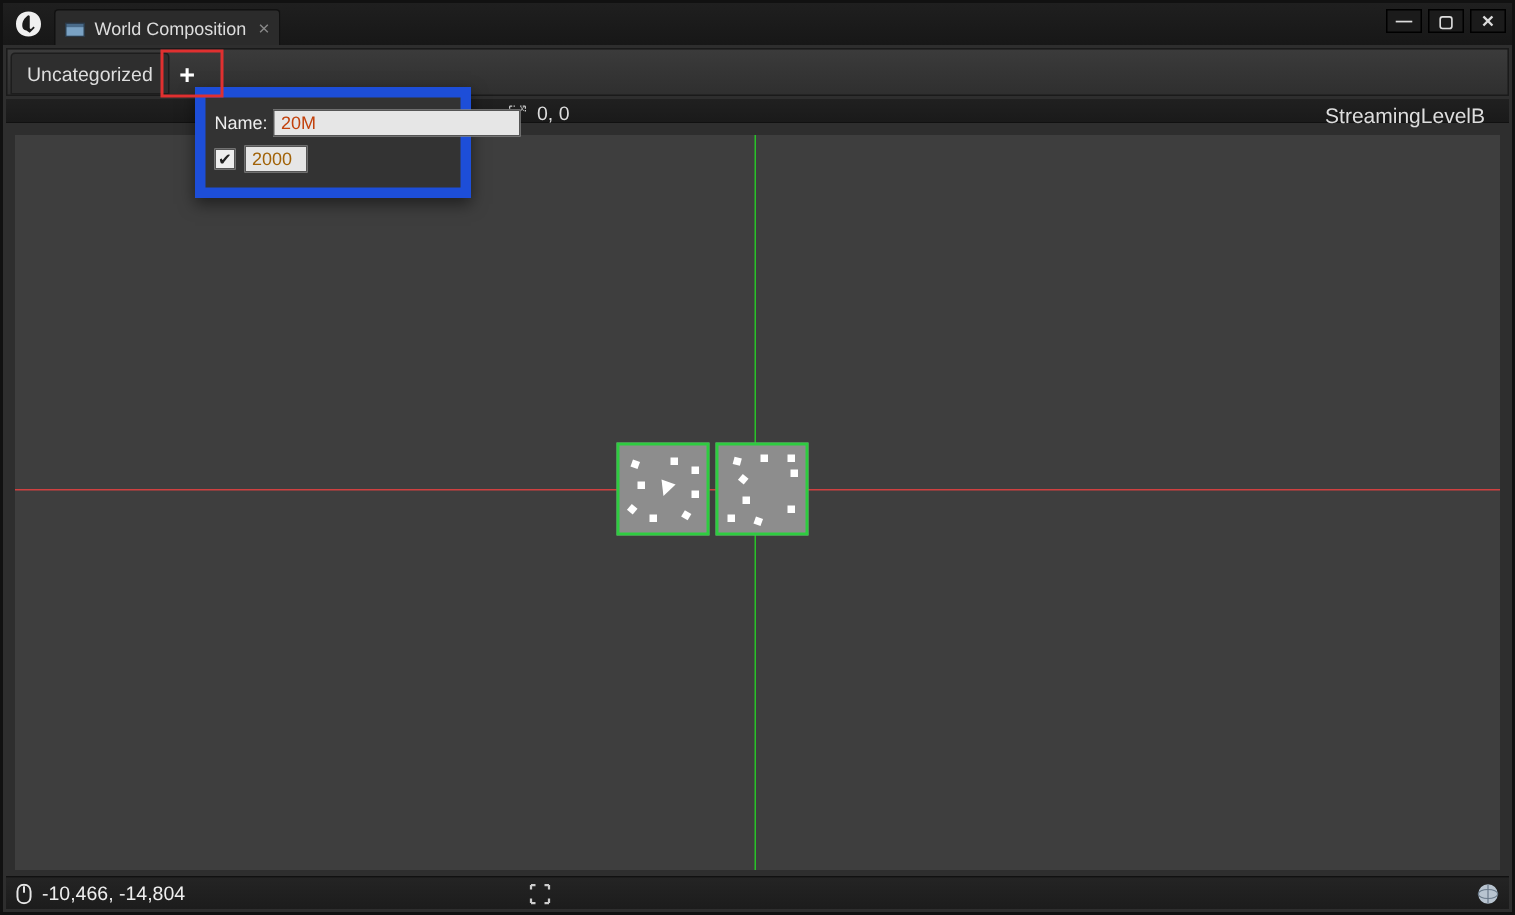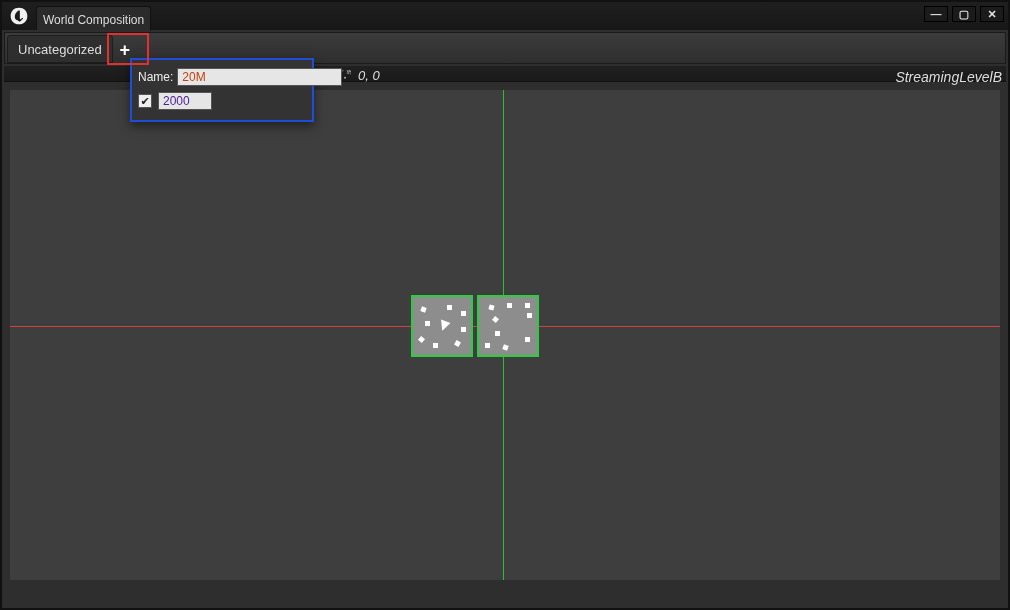--- a/index.html
+++ b/index.html
@@ -18,21 +18,21 @@
   }
   .ue-logo {
     width: 34px; display: flex; align-items: center; justify-content: center;
     color: #eee; font-weight: bold; font-size: 18px;
   }
   .ue-logo svg { width: 20px; height: 20px; fill: #f0f0f0; }
   .tab {
     margin-top: 4px; height: 24px; background: #2b2b2b; border: 1px solid #111;
     border-bottom: none; border-radius: 3px 3px 0 0;
     display: flex; align-items: center; padding: 0 6px; gap: 6px;
-    color: #ddd; font-size: 12px; flex-direction: column;
+    color: #ddd; font-size: 12px;
   }
   .tab .tab-icon { width: 14px; height: 14px; }
   .tab .tab-close { color: #888; font-size: 13px; margin-left: 2px; }
   .winbtns {
     position: absolute; right: 4px; top: 4px; display: flex; gap: 4px;
   }
   .winbtn {
     width: 24px; height: 16px; background: #1b1b1b; border: 1px solid #000;
     display: flex; align-items: center; justify-content: center; color: #ddd;
     font-size: 11px; font-weight: bold;
@@ -59,29 +59,28 @@
   .highlight-rect {
     position: absolute; left: 105px; top: 31px; width: 42px; height: 32px;
     border: 2px solid #e03030; pointer-events: none; z-index: 20;
   }
 
   
   .topstrip {
     position: absolute; left: 2px; right: 2px; top: 64px; height: 16px;
     background: linear-gradient(#202020, #1a1a1a);
     border-bottom: 1px solid #111;
-    font-style: italic;
   }
   .coord-indicator {
     position: absolute; left: 334px; top: 2px; display: flex; align-items: center; gap: 6px;
     color: #ddd; font-size: 13px;
   }
   .coord-indicator svg { width: 14px; height: 14px; }
   .streaming-label-right {
-    position: absolute; right: 4px; top: 3px; color: #ddd; font-size: 14px;
+    position: absolute; right: 16px; top: 3px; color: #ddd; font-size: 14px;
   }
   .distance-readout {
     position: absolute; left: 8px; top: 28px; color: #eee; font-size: 13px;
   }
   .distance-line {
     position: absolute; left: 8px; top: 47px; width: 95px; height: 2px;
     background: #888;
   }
 
   
@@ -117,41 +116,41 @@
   .status-center-icon {
     position: absolute; left: 348px; top: 3px; width: 16px; height: 16px;
   }
   .status-right-icon {
     position: absolute; right: 6px; top: 3px; width: 16px; height: 16px;
   }
 
   
   .popup {
     position: absolute; left: 128px; top: 56px; width: 184px;
-    background: #333; border: 2px solid #1d4ed8; z-index: 15;
+    background: #333; border: 7px solid #1d4ed8; z-index: 15;
     padding: 6px; box-shadow: 0 4px 10px rgba(0,0,0,.5);
   }
   .popup-row { display: flex; align-items: center; height: 22px; margin-bottom: 2px; }
   .popup-label { color: #eee; font-size: 12px; }
   .popup-input {
     flex: 1; height: 18px; background: #e6e6e6; border: 1px solid #555;
     color: #c2410c; font-size: 12px; padding: 0 4px;
   }
   .field-name { width: 42px; text-align: right; margin-right: 4px; }
   .chk {
     width: 14px; height: 14px; background: #eee; border: 1px solid #555;
     display: flex; align-items: center; justify-content: center; margin-right: 4px;
     color: #222; font-size: 11px;
   }
   .streaming-tag {
     background: #e44016; color: #fff; font-size: 12px; padding: 1px 4px;
   }
   .popup-num {
-    width: 54px; height: 18px; background: #e6e6e6; border: 1px solid #555;
-    color: #4c1d95; font-size: 12px; padding: 0 4px; margin-left: 2px;
+    width: 42px; height: 18px; background: #e6e6e6; border: 1px solid #555;
+    color: #a16207; font-size: 12px; padding: 0 4px; margin-left: 2px;
   }
   .create-btn {
     width: 100%; height: 22px; background: linear-gradient(#4a4a4a,#2f2f2f);
     border: 1px solid #111; color: #eee; font-size: 12px; text-align: left;
     padding-left: 8px;
   }
 </style>
 </head>
 <body>
 
@@ -236,14 +235,30 @@
     <div class="popup-row">
       <span class="popup-label field-name">Name:</span>
       <input class="popup-input" value="20M" style="">
     </div>
     <div class="popup-row">
       <div class="chk">✔</div>
       <input class="popup-num" value="2000" style="">
     </div>
   </div>
 
+  <div class="statusbar">
+    <div class="status-mouse">
+      <svg viewBox="0 0 12 16" fill="#e6e6e6">
+          <path d="M6 1 C3 1 1 3 1 6 v4 c0 3 2 5 5 5 s5-2 5-5 V6 C11 3 9 1 6 1z M6 2 v5" stroke="#e6e6e6" fill="none" stroke-width="1.5"></path>
+        </svg>
+      <span>-10,466, -14,804</span>
+    </div>
+    <svg class="status-center-icon" viewBox="0 0 16 16" stroke="#ccc" fill="none" stroke-width="1.5">
+      <path d="M2 2h3 M2 2v3 M14 2h-3 M14 2v3 M2 14h3 M2 14v-3 M14 14h-3 M14 14v-3"></path>
+    </svg>
+    <svg class="status-right-icon" viewBox="0 0 16 16">
+      <circle cx="8" cy="8" r="6.5" fill="#b8c4d0"></circle>
+      <ellipse cx="8" cy="8" rx="6.5" ry="3" fill="none" stroke="#6a7a8a" stroke-width="0.8"></ellipse>
+      <path d="M8 1.5 v13" stroke="#6a7a8a" stroke-width="0.8"></path>
+    </svg>
+  </div>
 
 </div>
 
 </body></html>

